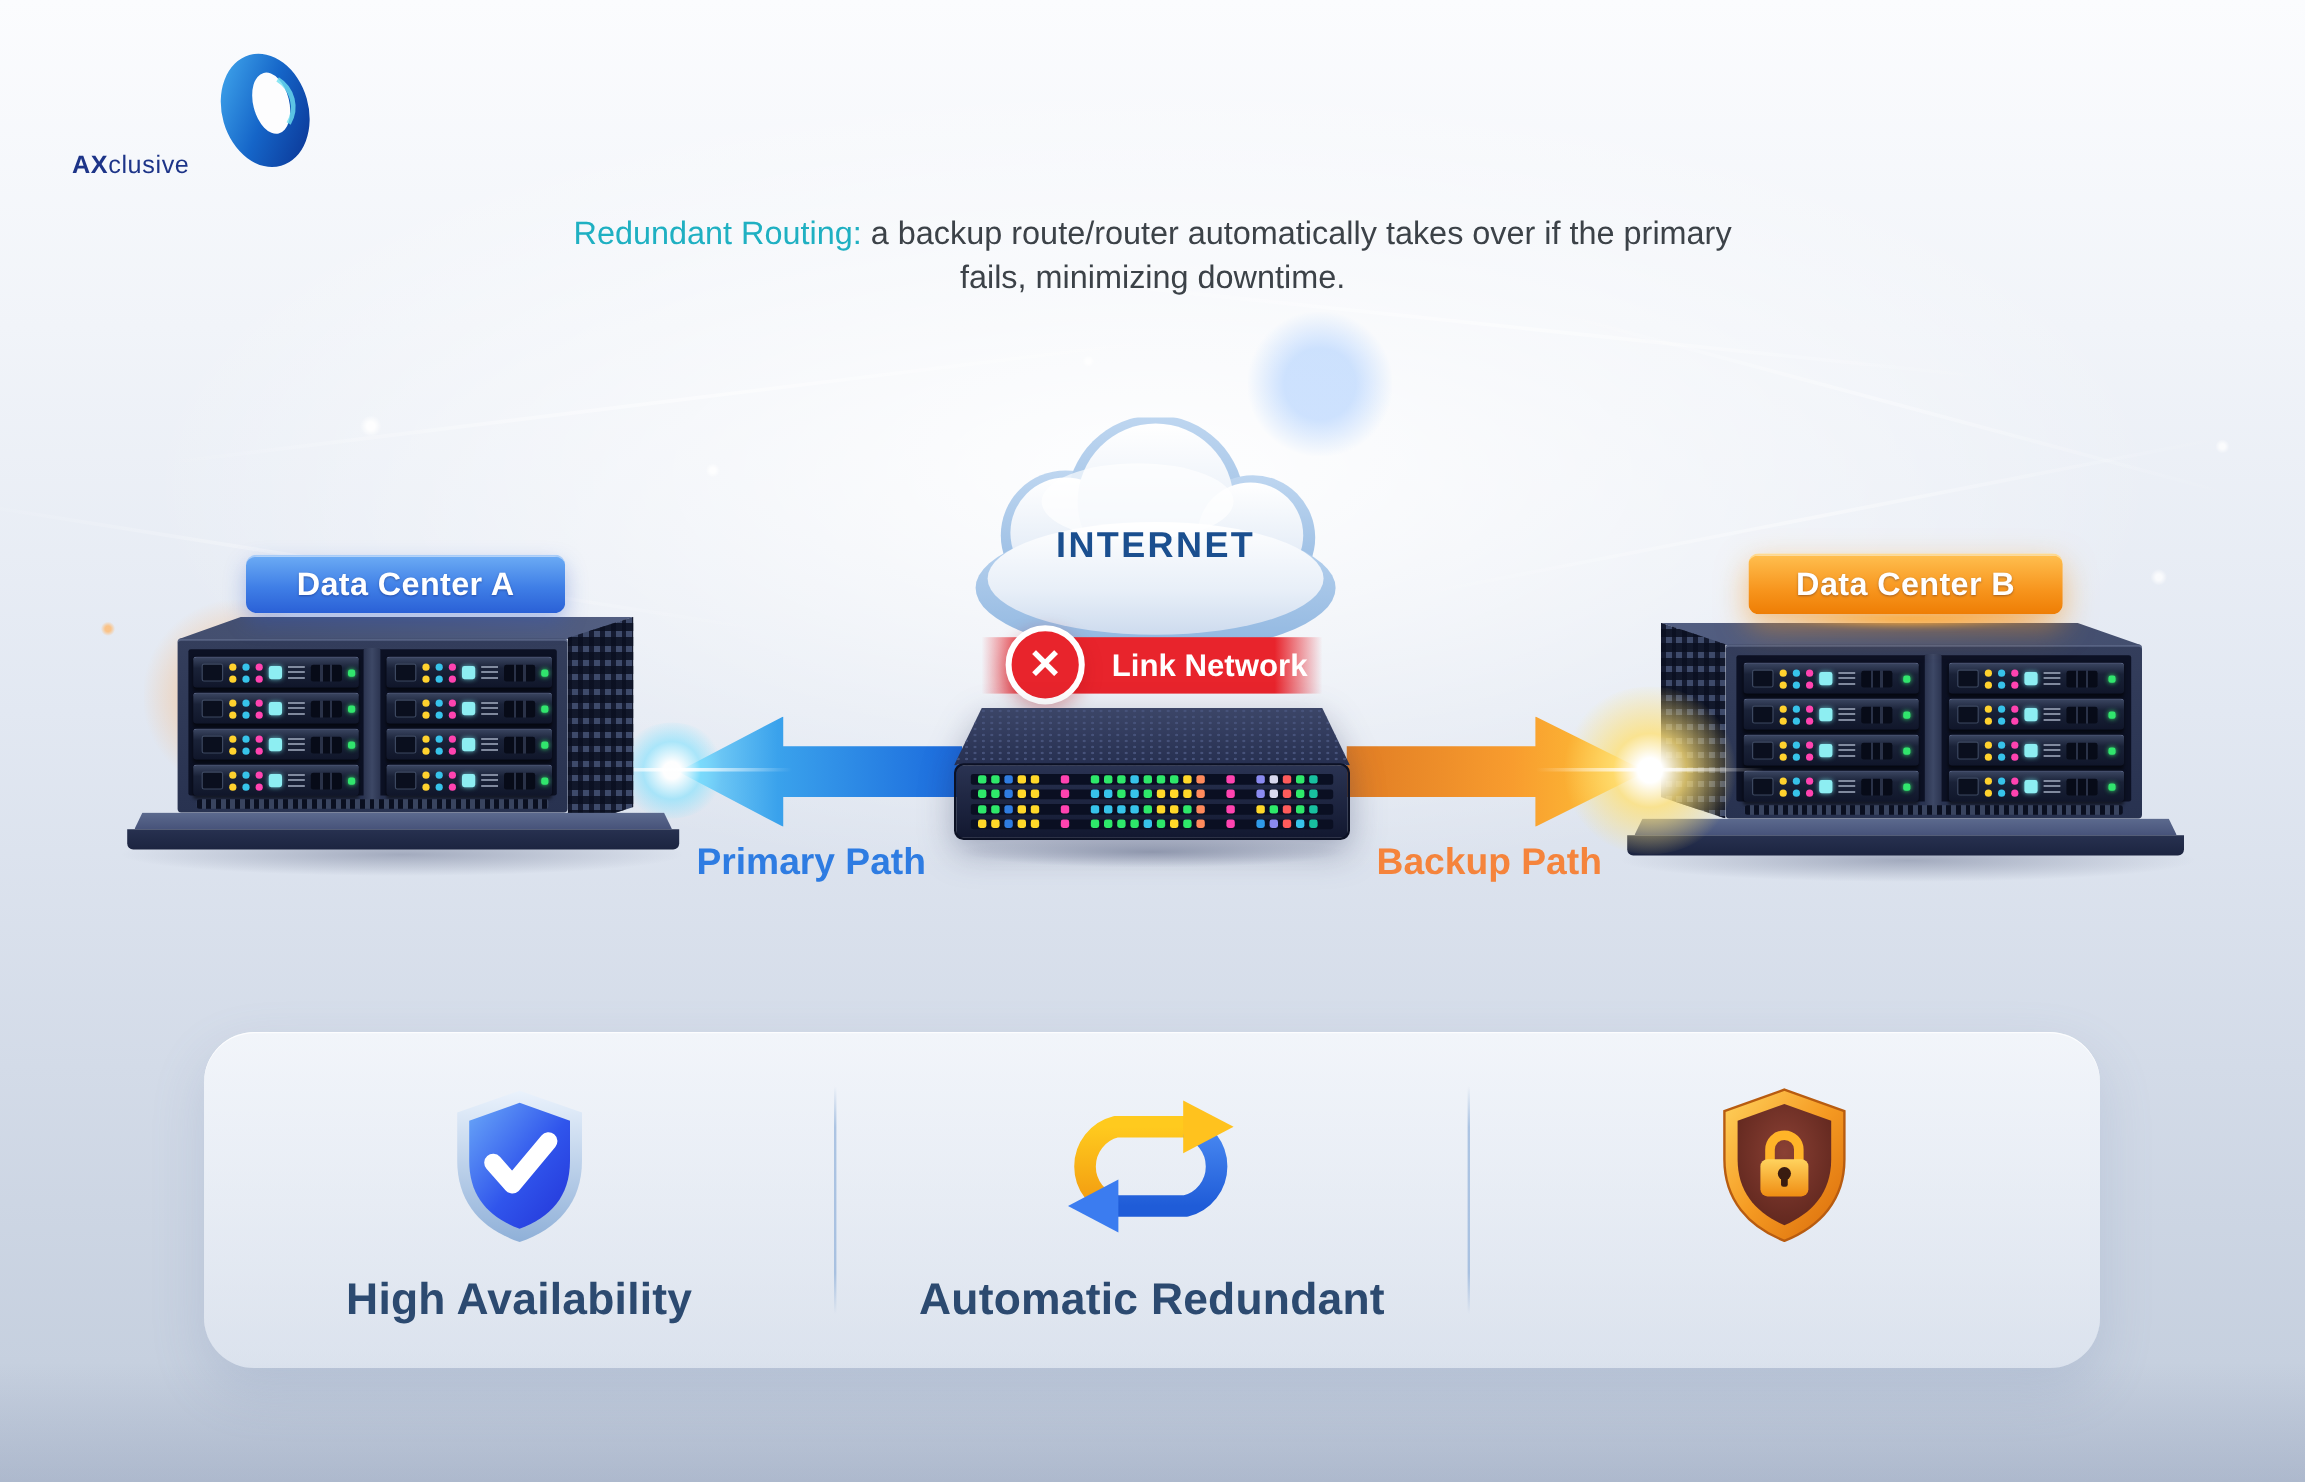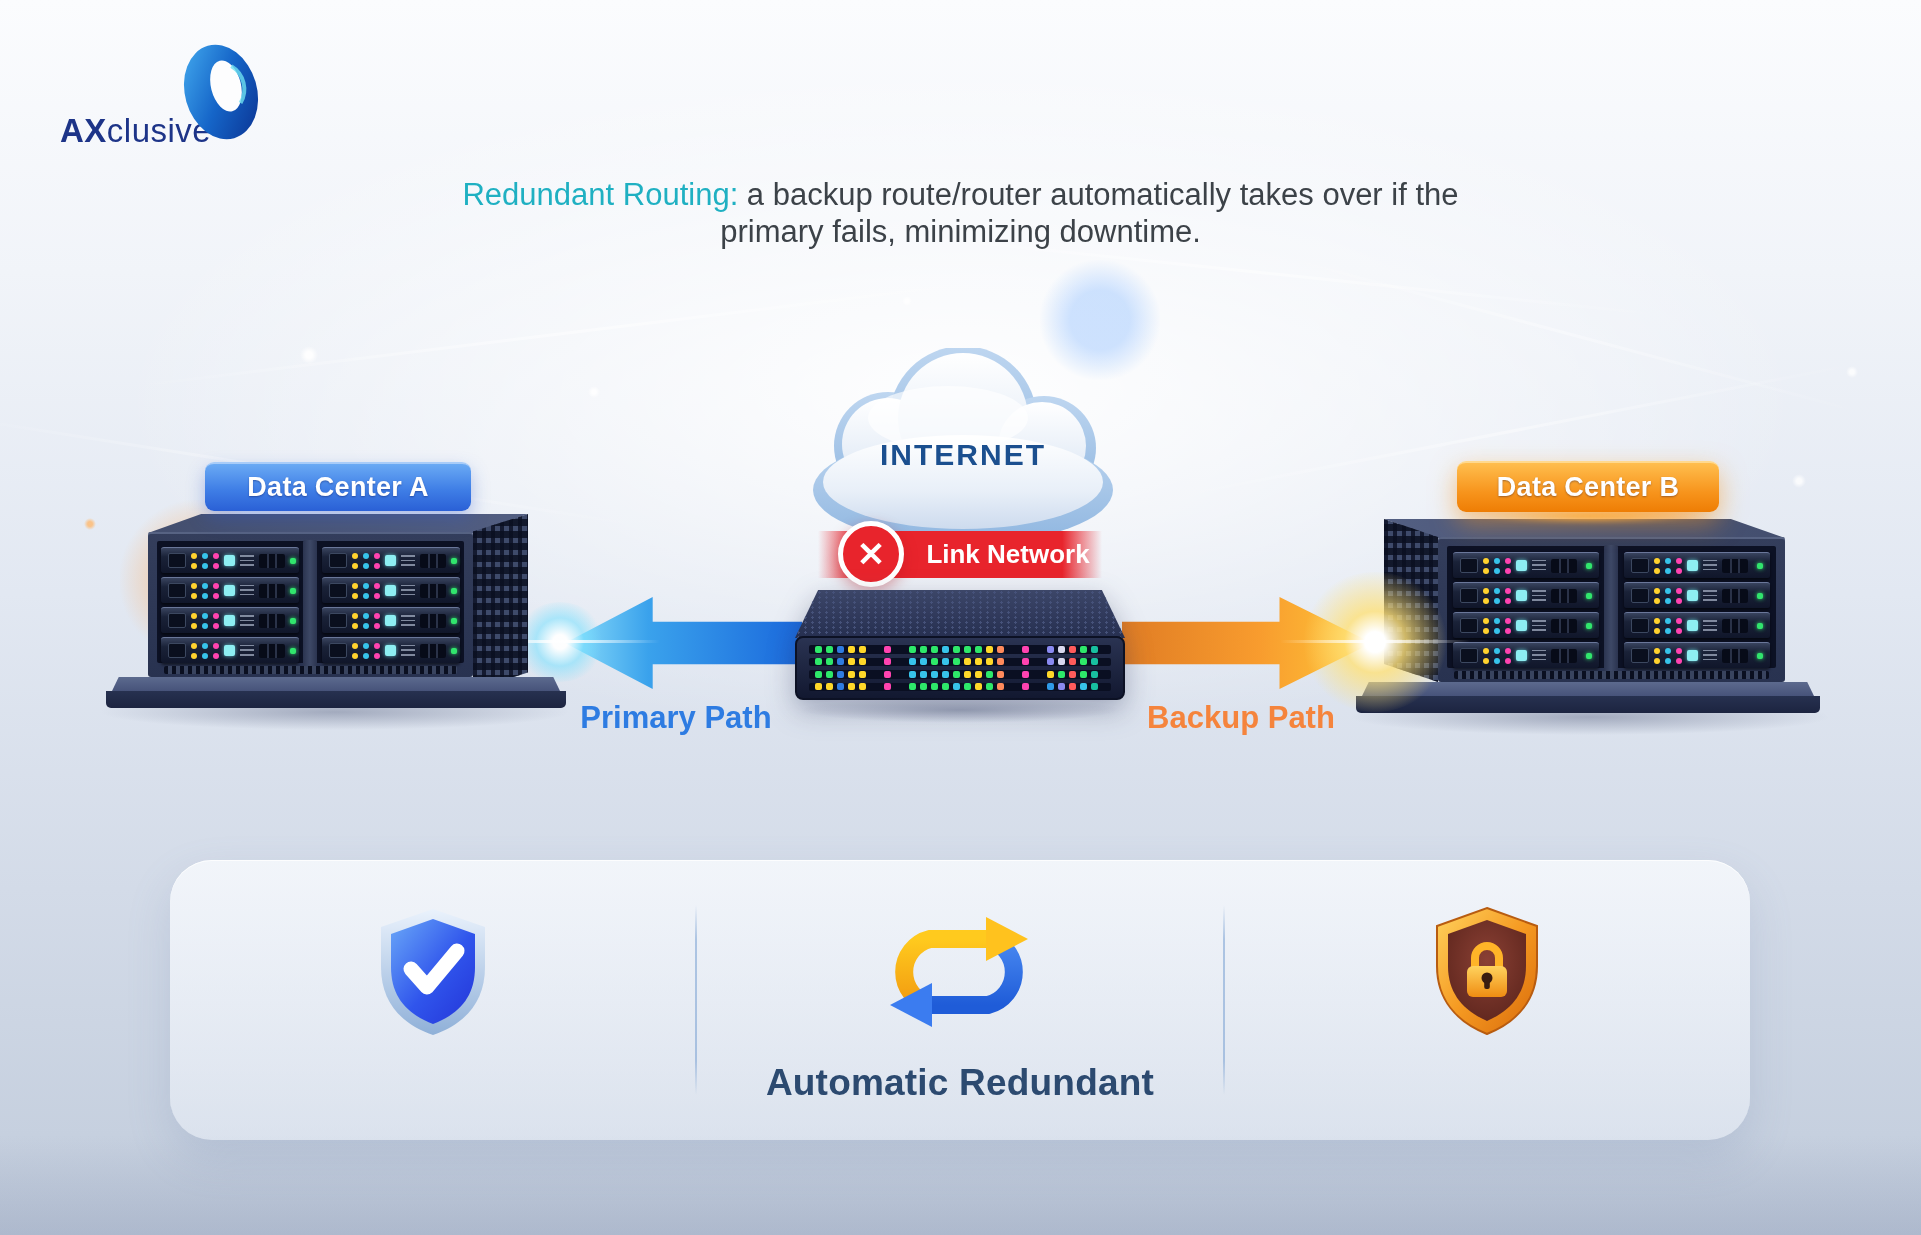--- a/index.html
+++ b/index.html
@@ -39,31 +39,31 @@
   .s1{left:120px;top:330px;width:920px;transform:rotate(-7deg);}
   .s2{left:820px;top:270px;width:860px;transform:rotate(6deg);}
   .s3{left:1150px;top:430px;width:720px;transform:rotate(-11deg);opacity:.45;}
   .s4{left:-60px;top:470px;width:720px;transform:rotate(9deg);opacity:.4;}
   .s5{left:1240px;top:330px;width:640px;transform:rotate(15deg);opacity:.4;}
   .bottom-shade{position:absolute;left:0;right:0;bottom:0;height:100px;pointer-events:none;
     background:linear-gradient(180deg,rgba(130,145,175,0),rgba(130,145,175,.30));}
 
   
   .logo{position:absolute;left:60px;top:40px;width:230px;height:112px;}
-  .logo-text{position:absolute;left:0;bottom:2px;font-size:33px;color:#1d3488;letter-spacing:.5px;}
+  .logo-text{position:absolute;left:0;bottom:2px;font-size:21px;color:#1d3488;letter-spacing:.5px;}
   .logo-text b{font-weight:700;}
   .logo-text span{font-weight:400;}
   .logo-icon{position:absolute;left:120px;top:0;}
 
   
   .title{position:absolute;left:0;top:96px;width:100%;text-align:center;
     font-size:45px;font-weight:700;color:#32383e;letter-spacing:.2px;}
   .title .hl{color:#1778cc;}
   .subtitle{position:absolute;left:50%;transform:translateX(-50%);top:176px;width:1000px;
-    text-align:center;font-size:31px;line-height:37px;color:#3c4248;}
+    text-align:center;font-size:27px;line-height:37px;color:#3c4248;}
   .subtitle .term{color:#1fb0c2;}
 
   
   .cloud{position:absolute;left:798px;top:348px;}
   .cloud-label{position:absolute;left:798px;top:438px;width:330px;text-align:center;
     font-size:30px;font-weight:700;letter-spacing:2px;color:#1b4f8f;}
 
   
   .link-banner{position:absolute;left:818px;top:531px;width:284px;height:47px;}
   .banner-bg{position:absolute;inset:0;
@@ -722,20 +722,21 @@
             <linearGradient id="shR" x1="0" y1="0" x2="0" y2="1">
               <stop offset="0" stop-color="#eaf2fc"></stop>
                 <stop offset="1" stop-color="#8fb0d8"></stop>
             </linearGradient>
           </defs>
           <path d="M60,4 L112,22 V62 C112,97 92,119 60,130 C28,119 8,97 8,62 V22 Z" fill="url(#shR)"></path>
           <path d="M60,14 L102,29 V62 C102,92 86,109 60,119 C34,109 18,92 18,62 V29 Z" fill="url(#shB)"></path>
           <path d="M38,64 L54,82 L84,46" fill="none" stroke="#ffffff" stroke-width="15" stroke-linecap="round" stroke-linejoin="round"></path>
         </svg>
       </div>
+      <div class="feature-label">High Availability</div>
     </div>
     <div class="panel-divider"></div>
     <div class="feature">
       <div class="feature-icon">
         <svg width="156" height="118" viewBox="0 0 156 118">
           <defs>
             <linearGradient id="ly" x1="0" y1="0" x2="0" y2="1">
               <stop offset="0" stop-color="#ffca1e"></stop>
                 <stop offset="1" stop-color="#f29a10"></stop>
             </linearGradient>

